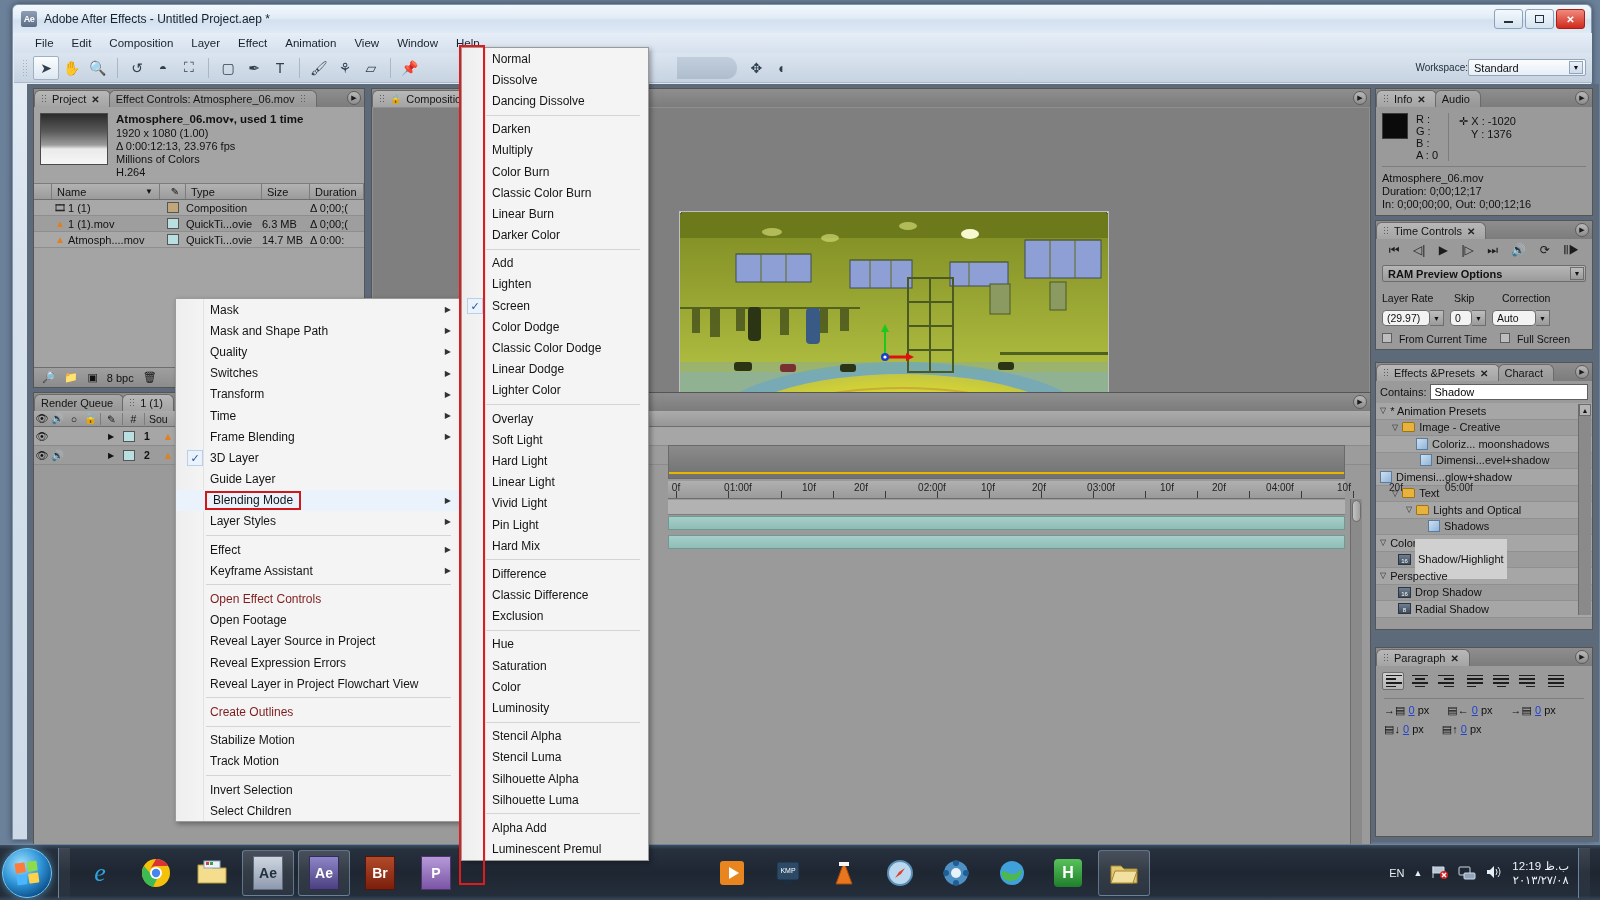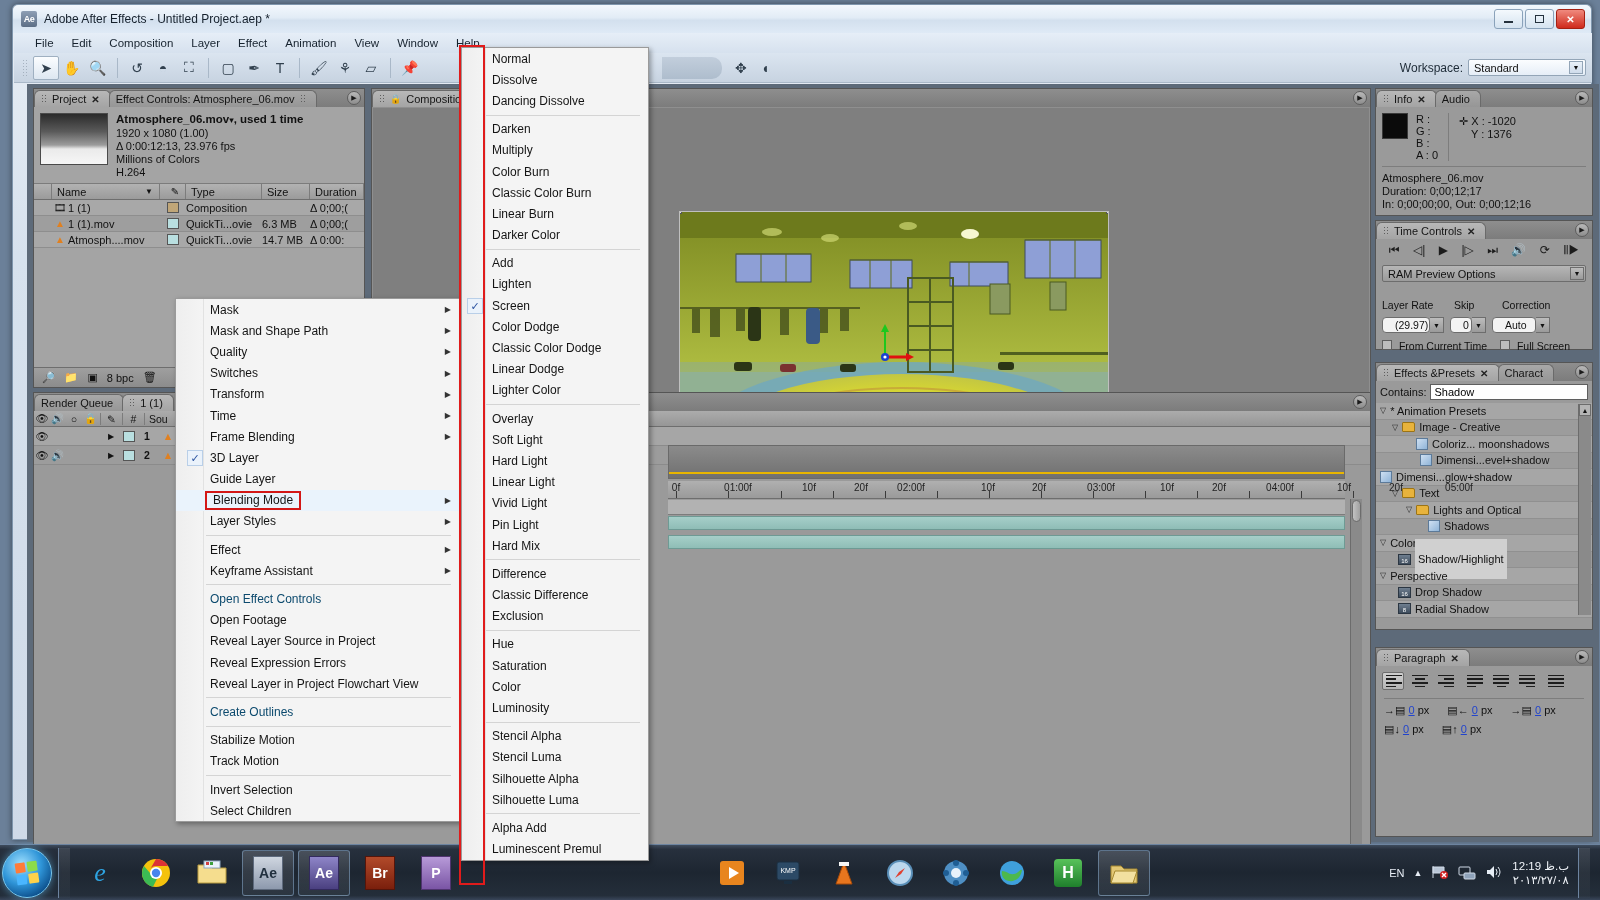--- a/index.html
+++ b/index.html
@@ -65,21 +65,21 @@
   .grip { width:7px;height:18px;
     background-image:radial-gradient(#9aa7b5 35%, transparent 36%);
     background-size:3px 3px; opacity:.8; margin-right:4px;}
   .tool {
     width:26px;height:24px;display:flex;align-items:center;justify-content:center;
     color:#31404e; font-size:14px; position:relative;
   }
   .tool.sel { background:linear-gradient(to bottom,#fbfdff,#dde7f1); border:1px solid #9fb0c1; border-radius:2px; }
   .tsep{ width:1px;height:20px;background:#a9b8c8;margin:0 6px;}
   .tb-right { margin-left:auto; display:flex; align-items:center; padding-right:6px; }
-  .ws-label { font-size:12px; color:#1d2a36; margin-right:5px; }
+  .ws-label { font-size:10px; color:#1d2a36; }
   .ws-sel {
     width:118px;height:17px;border:1px solid #93a5b7;border-radius:2px;
     background:linear-gradient(to bottom,#fbfdff,#e6eef7);
     display:flex;align-items:center;padding-left:5px;font-size:11px;position:relative;
   }
   .ws-sel .arrow{ position:absolute;right:2px;top:1px;width:14px;height:13px;
     background:linear-gradient(to bottom,#eaf1f8,#cfdceb);border:1px solid #93a5b7;
     display:flex;align-items:center;justify-content:center;font-size:7px;}
   .curvebar{ width:60px;height:22px;
     background:linear-gradient(to bottom,#c2cedc,#aebdcd); border-radius:0 10px 10px 0; margin-right:6px;}
@@ -154,29 +154,29 @@
 
   
   #infoPanel { left:1348px; top:4px; width:218px; height:128px; }
   #timePanel { left:1348px; top:136px; width:218px; height:130px; }
   #effectsPanel{ left:1348px; top:278px; width:218px; height:268px; }
   #paraPanel  { left:1348px; top:563px; width:218px; height:190px; }
   .info-body{ padding:6px; font-size:11px; color:#111; }
   .colorbox{ width:26px;height:26px;background:#0b0b0b;border:1px solid #3a3a3a; }
   .divider{ height:1px;background:#7d7d7d;margin:5px 0; }
   .tc-btns{ display:flex; align-items:center; justify-content:space-around; padding:4px 6px; font-size:12px;color:#1c1c1c;}
-  .ram-sel{ margin:4px 6px 12px 6px; height:17px;border:1px solid #6d6d6d;border-radius:2px;
+  .ram-sel{ margin:4px 6px 5px 6px; height:17px;border:1px solid #6d6d6d;border-radius:2px;
     background:linear-gradient(to bottom,#b6b6b6,#9b9b9b);display:flex;align-items:center;
-    padding-left:5px;font-size:11px;position:relative;}
+    padding-left:5px;font-size:11px;position:relative;font-weight:bold;}
   .ram-sel .ar{position:absolute;right:1px;top:1px;width:14px;height:13px;
     background:linear-gradient(to bottom,#bdbdbd,#9a9a9a);border:1px solid #6d6d6d;
     display:flex;align-items:center;justify-content:center;font-size:7px;}
   .grid3{ display:flex; gap:6px; padding:3px 6px; font-size:10.5px;}
   .fld{ height:16px;border:1px solid #6d6d6d;background:#f3f3f3;border-radius:4px;
-    display:flex;align-items:center;padding-left:12px;font-size:10.5px;}
+    display:flex;align-items:center;padding-left:4px;font-size:10.5px;}
   .fldwrap{ display:flex; }
   .fldar{ width:14px;height:16px;background:linear-gradient(to bottom,#bdbdbd,#9a9a9a);
     border:1px solid #6d6d6d;border-left:none;display:flex;align-items:center;justify-content:center;font-size:7px;}
   .chk{ width:10px;height:10px;border:1px solid #5e5e5e;background:#bdbdbd;display:inline-block;margin-right:4px;}
   .contains{ display:flex; align-items:center; gap:4px; padding:3px 4px; font-size:11px;}
   .contains input{ flex:1; height:16px; font-size:11px; border:1px solid #5f5f5f;
      background:#fff; padding-left:3px; font-family:"Liberation Sans",sans-serif;}
   .tree { font-size:11px; }
   .trow{ display:flex;align-items:center; height:16.5px; padding-left:4px; gap:4px; border-bottom:1px solid #909090;}
   .trow:nth-child(odd){background:#a6a6a6;} .trow:nth-child(even){background:#9c9c9c;}
@@ -215,21 +215,21 @@
   .thumbv{ background:linear-gradient(to right,#c2c2c2,#a0a0a0); border:1px solid #6c6c6c; border-radius:6px;}
 
   
   .ctxmenu {
     position:absolute; background:#f4f4f4; border:1px solid #9a9a9a;
     box-shadow:2px 2px 5px rgba(0,0,0,.35); font-size:12px; color:#141414; z-index:50;
   }
   .ctxmenu .ci {
     height:21.2px; display:flex; align-items:center; padding-left:34px; position:relative; white-space:nowrap;
   }
-  .ctxmenu .ci.disabled { color:#0c4a6e; }
+  .ctxmenu .ci.disabled { color:#7f1d1d; }
   .ctxmenu .ci .sub { position:absolute; right:8px; font-size:8px; color:#333; }
   .ctxmenu .ci .tick { position:absolute; left:11px; top:3px; width:16px;height:16px;
      border:1px solid #b9cfe8; background:#eaf2fb; display:flex;align-items:center;justify-content:center;
      font-size:11px; color:#2a52a0; }
   .ctxmenu .sep { height:1px; background:#d4d4d4; margin:3px 8px 3px 30px; }
   .ci.hl { background:#eaf3fc; }
   .ci .redbox { position:absolute; left:29px; top:1px; height:19px; border:2px solid #d31717;
      padding:0 6px; display:flex; align-items:center; }
   .ctxmenu .gutter { position:absolute; left:0; top:0; bottom:0; width:28px;
      background:linear-gradient(to right,#eeeeee,#f4f4f4); border-right:1px solid #e2e2e2; }
@@ -836,21 +836,21 @@
 
         <div style="position:absolute;left:634px;right:25px;top:52px;height:34px;background:linear-gradient(to bottom,#8b8b8b,#707070);border:1px solid #6a6a6a">
           <div class="yellowline" style="left:0;right:0;bottom:4px"></div>
         </div>
 
         <div class="tl-ruler" style="position:absolute;left:634px;right:25px;top:88px">
           <span class="tlabel" style="left:8px">0f</span>
           <span class="tlabel" style="left:70px">01:00f</span>
           <span class="tlabel" style="left:141px">10f</span>
           <span class="tlabel" style="left:193px">20f</span>
-          <span class="tlabel" style="left:243px">02:00f</span>
+          <span class="tlabel" style="left:264px">02:00f</span>
           <span class="tlabel" style="left:320px">10f</span>
           <span class="tlabel" style="left:371px">20f</span>
           <span class="tlabel" style="left:433px">03:00f</span>
           <span class="tlabel" style="left:499px">10f</span>
           <span class="tlabel" style="left:551px">20f</span>
           <span class="tlabel" style="left:612px">04:00f</span>
           <span class="tlabel" style="left:676px">10f</span>
           <span class="tlabel" style="left:728px">20f</span>
           <span class="tlabel" style="left:791px">05:00f</span>
           <span class="tick" style="left:8px"></span>

